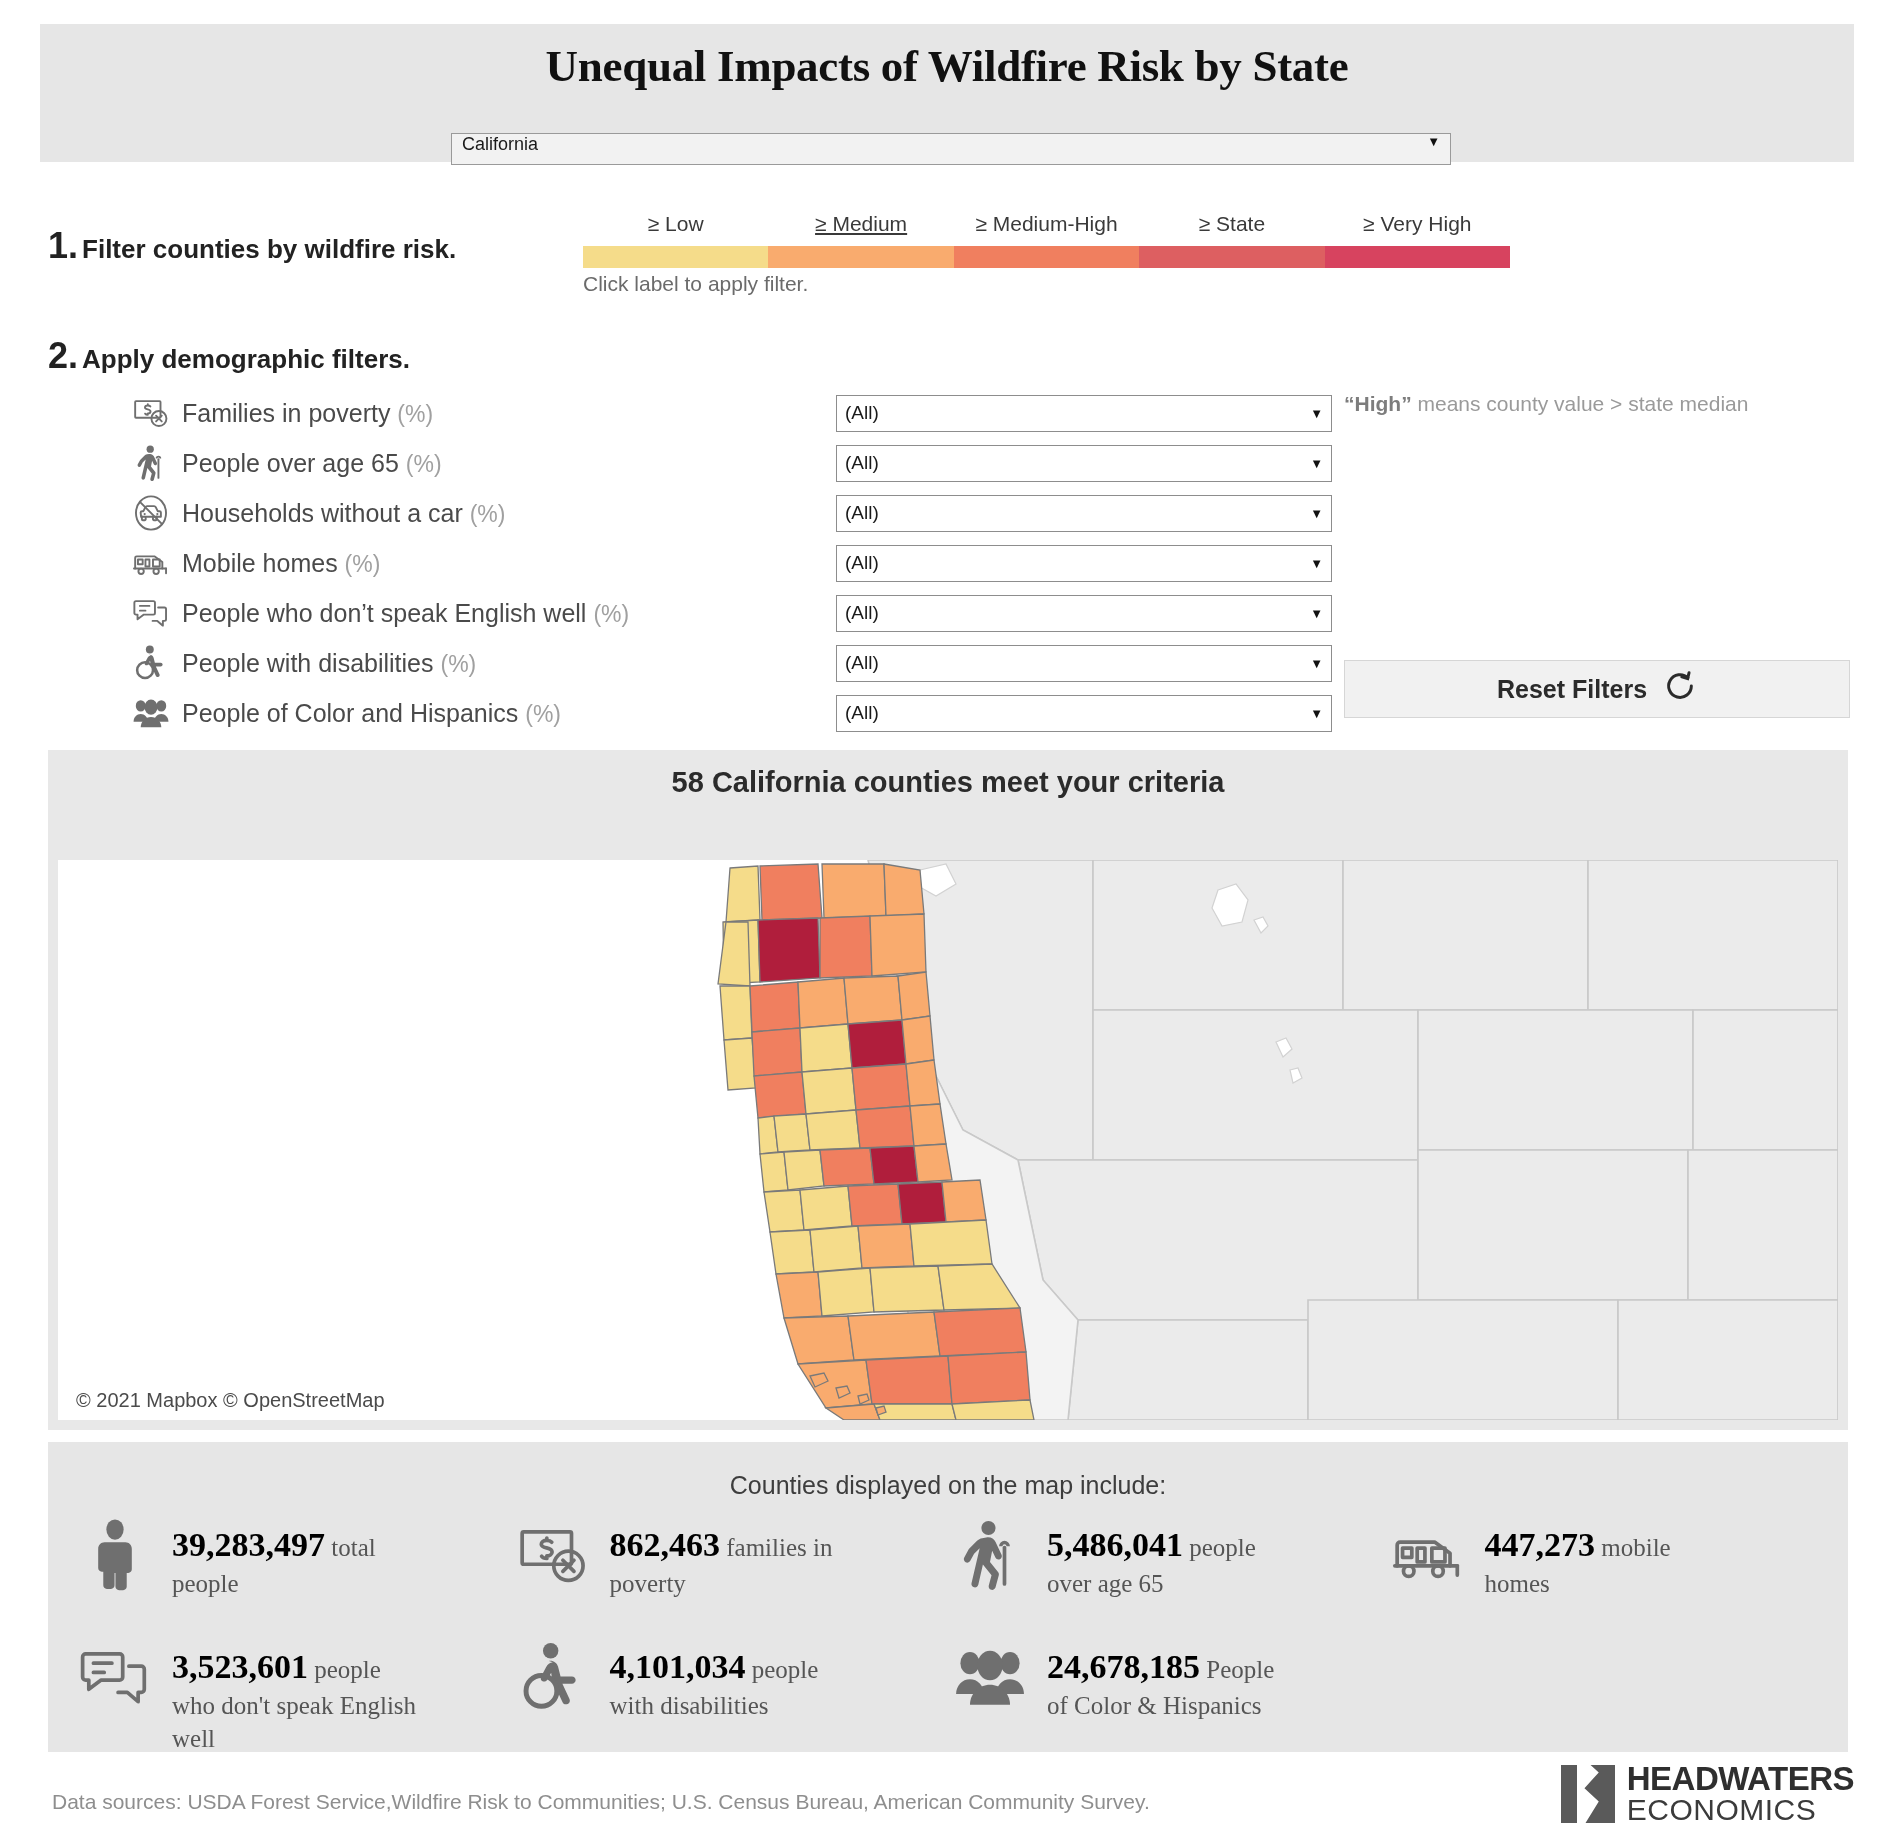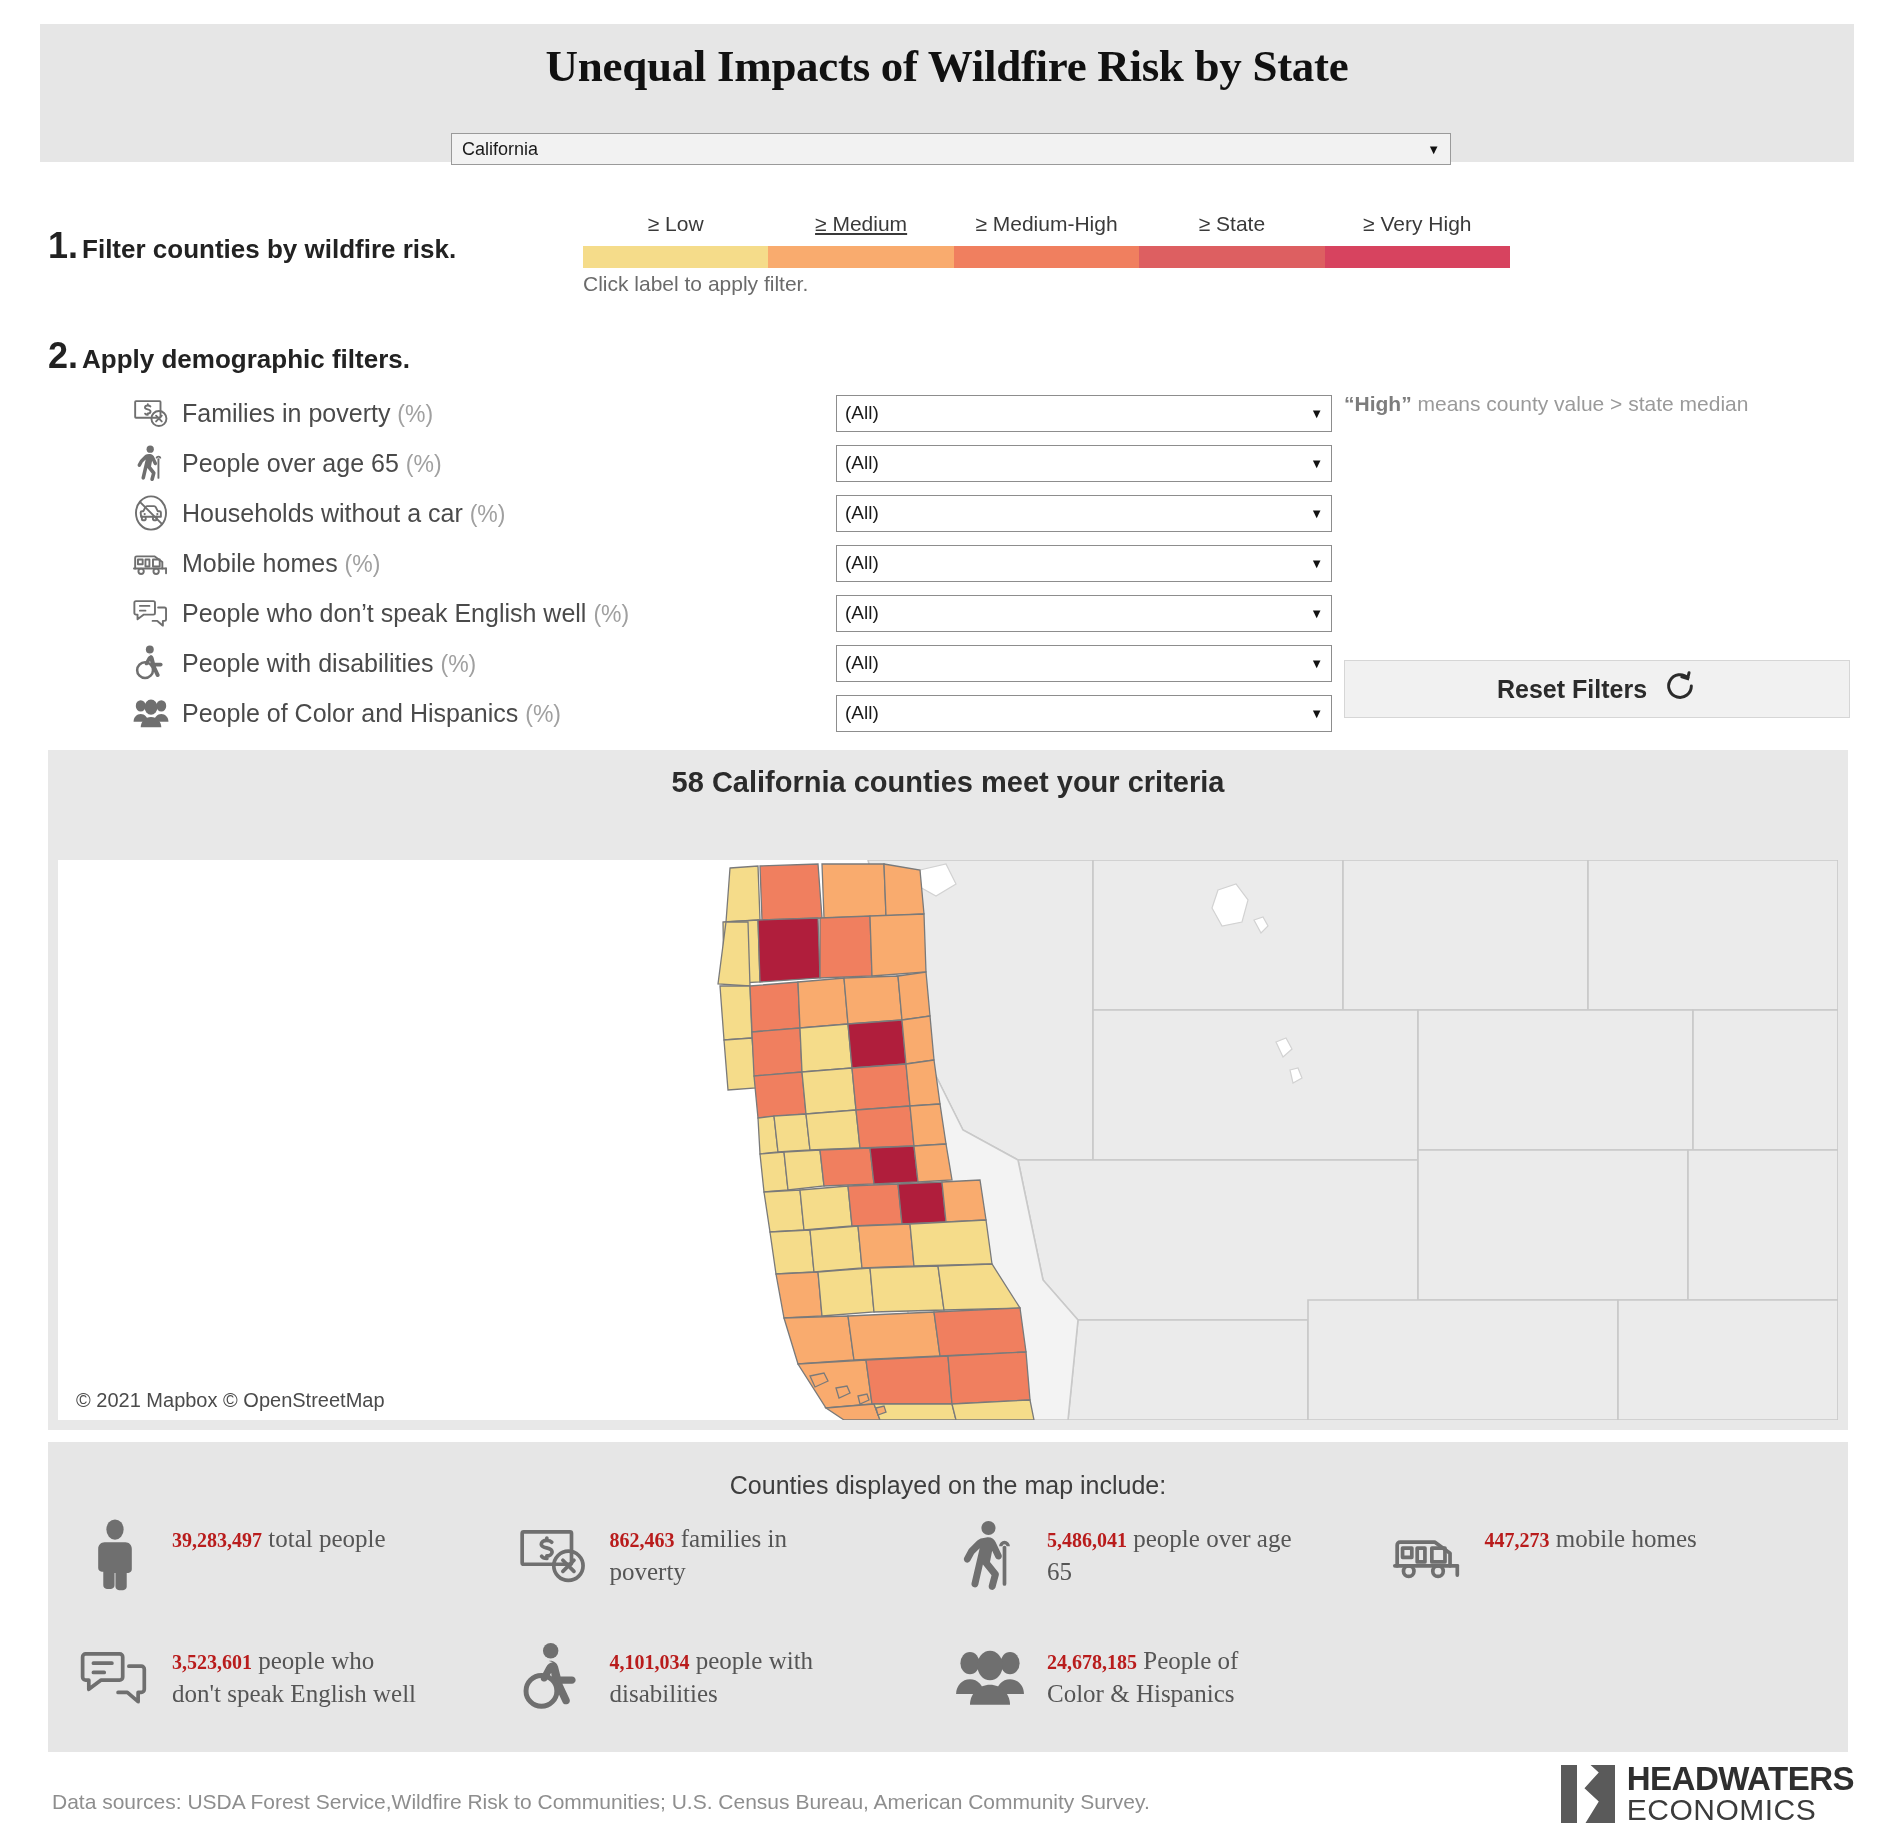--- a/index.html
+++ b/index.html
@@ -20,21 +20,21 @@
   }
   .app-title{
     position:absolute; left:0; top:40px; width:100%;
     text-align:center;
     font-family:"Liberation Serif", serif;
     font-weight:bold; font-size:45px; color:#111; letter-spacing:-0.3px;
   }
   .state-select{
     position:absolute; left:451px; top:133px; width:1000px; height:32px;
     background:#f2f2f2; border:1px solid #9a9a9a;
-    display:flex; align-items:center; padding:0 10px;
+    display:flex; align-items:flex-start; padding:0 10px;
     font-size:18px; color:#1a1a1a;
   }
   .state-select .caret{ margin-left:auto; font-size:13px; color:#111; }
 
   
   .step1-wrap{ position:absolute; left:48px; top:228px; display:flex; align-items:baseline;}
   .step-num{
     font-size:36px; font-weight:bold; color:#222;
     font-family:"Liberation Sans", sans-serif; line-height:1;
   }
@@ -119,21 +119,21 @@
   .stats-grid{
     position:absolute; left:28px; top:68px; width:1750px;
     display:grid; grid-template-columns:repeat(4, 1fr); grid-auto-rows:122px;
   }
   .stat{ display:flex; align-items:flex-start; gap:18px; }
   .stat-ico{ width:78px; min-width:78px; height:90px; display:flex; align-items:center; justify-content:center; }
   .stat-txt{
     font-family:"Liberation Serif", serif;
     font-size:25px; color:#555; line-height:1.33; padding-top:12px; max-width:250px;
   }
-  .stat-txt b{ font-size:20px; color:#b91c1c; }
+  .stat-txt b{ font-size:34px; color:#000000; }
 
   
   .footer-note{
     position:absolute; left:52px; top:1790px;
     font-size:21px; color:#8e8e8e;
   }
   .logo{
     position:absolute; right:40px; top:1762px;
     display:flex; align-items:center; gap:12px;
   }

